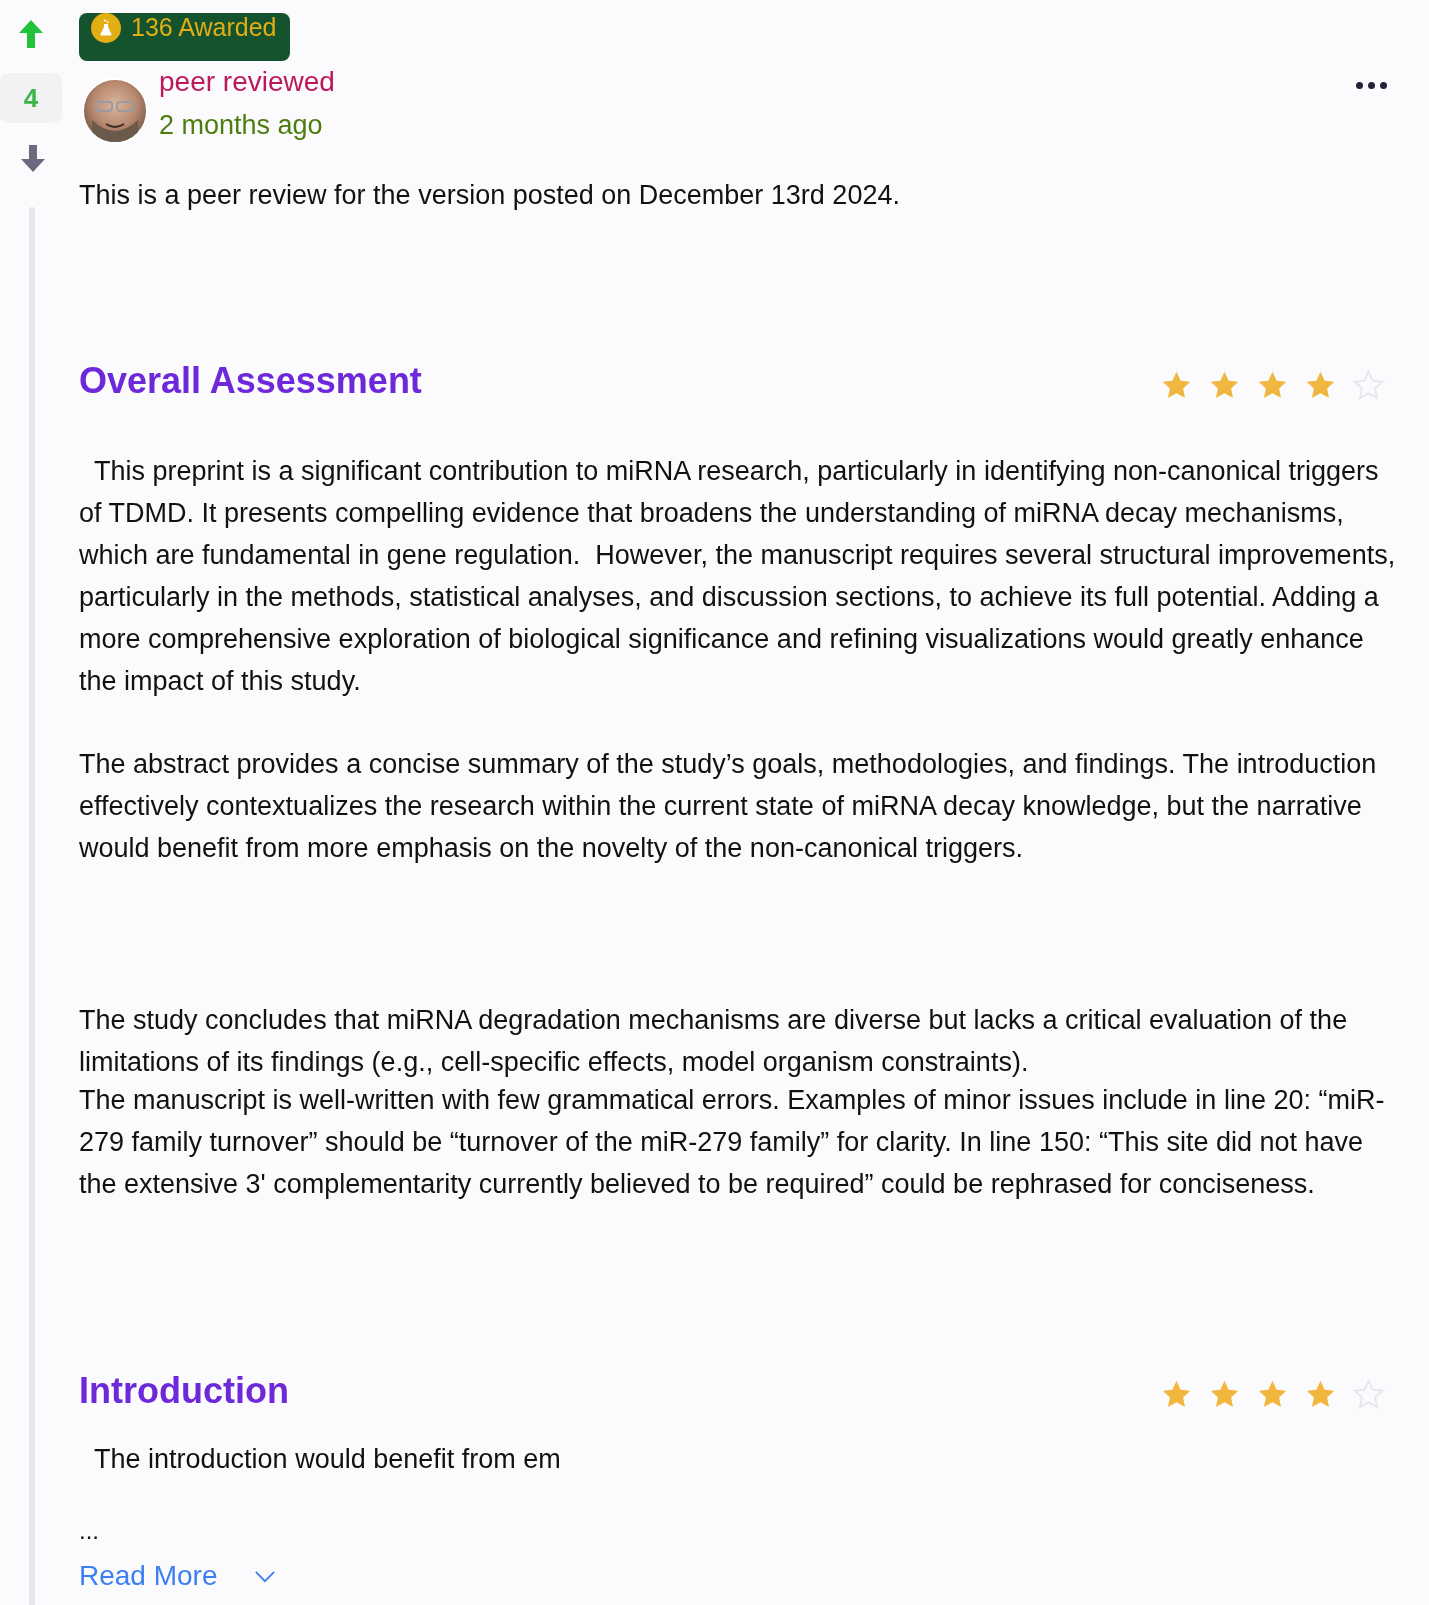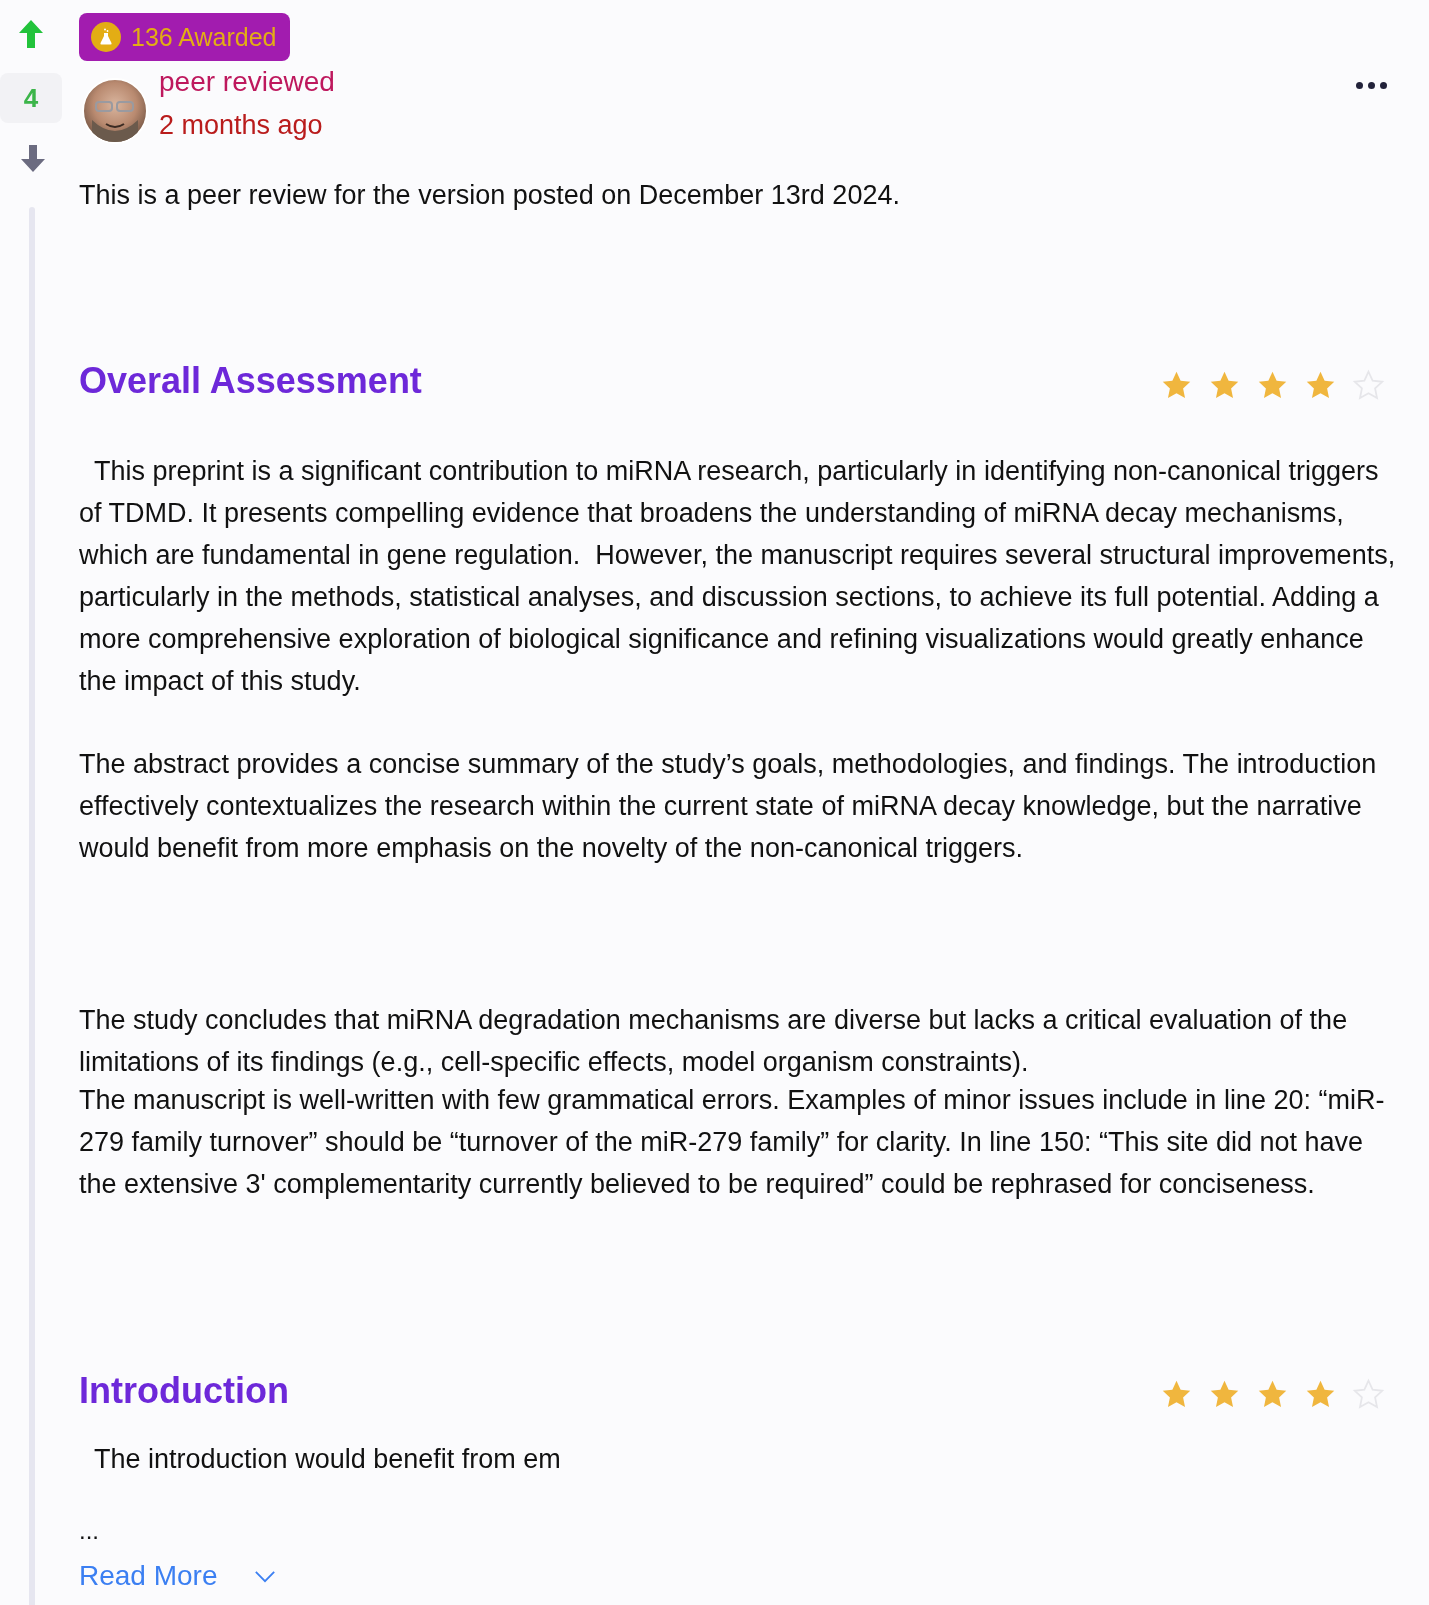--- a/index.html
+++ b/index.html
@@ -16,34 +16,34 @@
     position: absolute; left: 0; top: 73px; width: 62px; height: 50px;
     background: #f2f2f5; border-radius: 8px;
     color: #3cb54a; font-weight: bold; font-size: 26px;
     display: flex; align-items: center; justify-content: center;
   }
   .vote-down { position: absolute; left: 19px; top: 144px; width: 28px; height: 30px; cursor: pointer; }
   .thread-line { position: absolute; left: 29px; top: 207px; width: 6px; height: 1400px; background: #e6e6f0; border-radius: 3px; }
 
   .award {
     position: absolute; left: 79px; top: 13px; height: 48px; padding: 0 13px 0 12px;
-    background: #a21caf; border-radius: 8px;
-    display: flex; align-items: center; gap: 10px;
+    background: #14532d; border-radius: 8px;
+    display: flex; gap: 10px;
     color: #e3ad14; font-size: 25px;
   }
   .award-icon { width: 30px; height: 30px; border-radius: 50%; background: #e3ad14; display: flex; align-items: center; justify-content: center; }
 
   .avatar {
     position: absolute; left: 82px; top: 78px; width: 62px; height: 62px; border-radius: 50%;
     background: radial-gradient(circle at 50% 40%, #d9b59e 0%, #b98a70 45%, #7a5a48 75%, #3d3028 100%);
     border: 2px solid #fff; overflow: hidden;
   }
   .author { position: absolute; left: 159px; top: 66px; font-size: 29px; color: #1d1d35; display: flex; align-items: baseline; gap: 12px; }
   .author .badge { color: #be185d; font-size: 28px; }
-  .timestamp { position: absolute; left: 159px; top: 110px; font-size: 27px; color: #b91c1c; }
+  .timestamp { position: absolute; left: 159px; top: 110px; font-size: 27px; color: #4d7c0f; }
   .more-btn { position: absolute; left: 1356px; top: 76px; width: 34px; height: 18px; display: flex; gap: 5px; align-items: center; cursor: pointer; }
   .more-btn span { width: 7px; height: 7px; border-radius: 50%; background: #22223a; display: block; }
 
   .content { position: absolute; left: 79px; top: 0; width: 1320px; font-size: 27px; line-height: 42px; color: #111; }
   .p { position: absolute; left: 0; width: 1320px; }
   .section-title { position: absolute; left: 0; font-weight: bold; font-size: 36px; color: #6d28d9; }
   .stars { position: absolute; left: 1080px; display: flex; gap: 13px; }
   .stars svg { width: 35px; height: 33px; }
 
   .ellipsis { position: absolute; left: 0; top: 1510px; font-size: 24px; }

